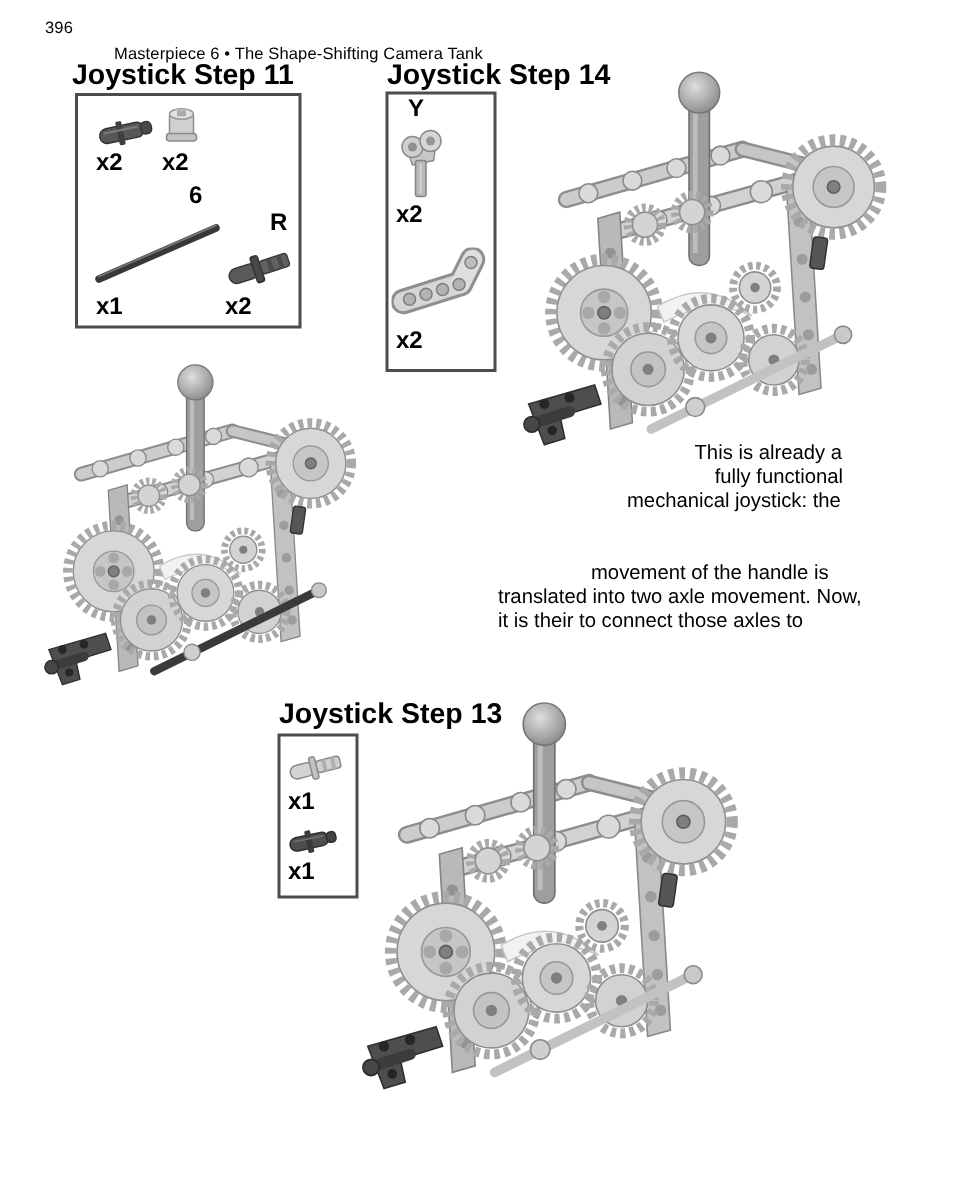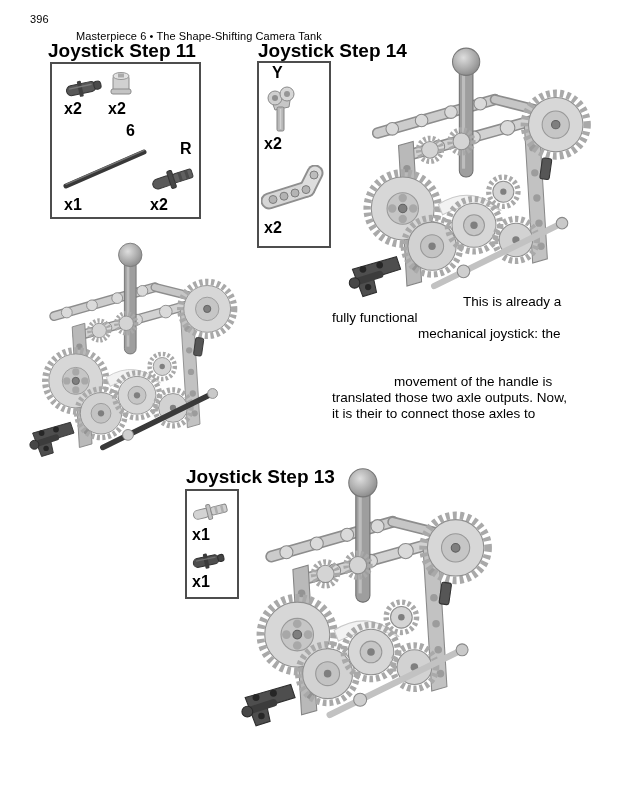--- a/index.html
+++ b/index.html
@@ -20,21 +20,21 @@
   .partbox{position:absolute;border:2px solid #4d4d4d;background:#fff;box-sizing:border-box;}
   #box-11{left:50px;top:62px;width:151px;height:157px;}
   #box-12{left:257px;top:61px;width:74px;height:187px;}
   #box-13{left:185px;top:489px;width:54px;height:110px;}
   .qty,.plabel{position:absolute;font-weight:bold;font-size:16px;line-height:18px;white-space:nowrap;}
   .picon{position:absolute;}
   
   #note{position:absolute;left:332px;top:270px;width:230px;font-size:13.5px;line-height:16px;}
   #note .ln{white-space:nowrap;}
   #note .ln:nth-child(1){margin-left:131px;margin-top:24px;}
-  #note .ln:nth-child(2){}
+  #note .ln:nth-child(2){margin-left:107px;text-align:right;}
   #note .ln:nth-child(3){margin-left:86px;}
   #note .ln:nth-child(4){margin-left:62px;margin-top:32px;}
   
   .asm{position:absolute;}
   #asm-12{left:336px;top:45px;width:276px;height:262px;color:#c2c2c2;}
   #asm-11{left:20px;top:226px;width:234px;height:254px;color:#3a3a3a;}
   #asm-13{left:230px;top:464px;width:282px;height:274px;color:#c2c2c2;}
   .asm svg{width:100%;height:100%;display:block;}
   #svgdefs{position:absolute;width:0;height:0;overflow:hidden;}
 </style>
@@ -230,21 +230,21 @@
   <svg viewBox="0 0 260 250">
       <use href="#gearbox"></use>
     </svg>
 </div>
 
 <div id="note">
   <div class="ln">This is already a</div>
   <div class="ln">fully functional</div>
   <div class="ln">mechanical joystick: the</div>
   <div class="ln">movement of the handle is</div>
-  <div class="ln">translated those two axle outputs. Now,</div>
+  <div class="ln">translated into two axle movement. Now,</div>
   <div class="ln">it is their to connect those axles to</div>
 </div>
 
 <div class="step-title" id="title-13">Joystick Step 13</div>
 <div class="partbox" id="box-13">
   <svg class="picon" style="left:5px;top:7px;" width="38" height="26" viewBox="0 0 38 26">
     <g transform="rotate(-14 19 13)">
       <rect x="1" y="9" width="16" height="9" rx="4.5" fill="#d3d3d3" stroke="#8a8a8a"></rect>
       <rect x="15" y="6" width="4" height="15" rx="1.5" fill="#c2c2c2" stroke="#8a8a8a"></rect>
       <rect x="19" y="9.5" width="16" height="8" rx="2" fill="#cfcfcf" stroke="#8a8a8a"></rect>

